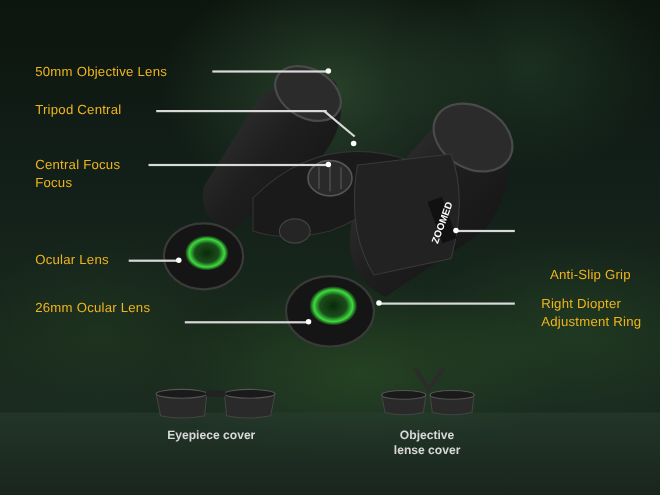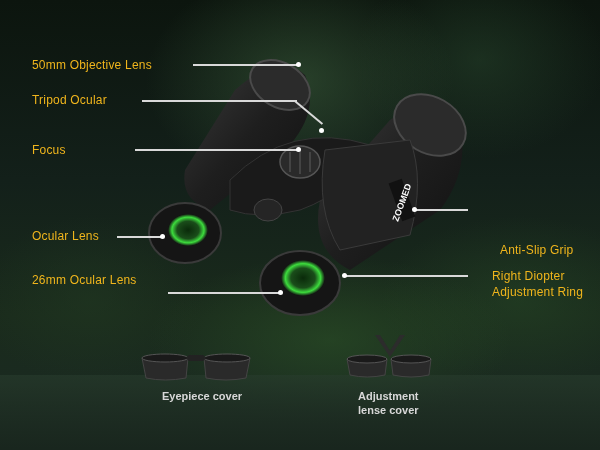--- a/index.html
+++ b/index.html
@@ -76,26 +76,27 @@
     <ellipse cx="48" cy="180" rx="20" ry="16" fill="url(#lens)"></ellipse>
 
     <ellipse cx="160" cy="233" rx="40" ry="32" fill="#151515" stroke="#3a3a3a" stroke-width="2"></ellipse>
     <ellipse cx="163" cy="228" rx="22" ry="18" fill="url(#lens)"></ellipse>
   </svg>
 
   <div class="label" style="left:32px;top:57px;">50mm Objective Lens</div>
   <div class="line" style="left:193px;top:64px;width:105px;"></div>
   <div class="dot" style="left:296px;top:62px;"></div>
 
-  <div class="label" style="left:32px;top:92px;">Tripod Ocular</div>
+  <div class="label" style="left:32px;top:92px;">Tripod Central</div>
   <div class="line" style="left:142px;top:100px;width:155px;"></div>
   <div class="line" style="left:295px;top:112px;width:36px;transform:rotate(40deg);transform-origin:left center;top:100px;"></div>
   <div class="dot" style="left:319px;top:128px;"></div>
 
   <div class="label" style="left:32px;top:142px;">
+    <div>Central Focus</div>
     <div>Focus</div>
   </div>
   <div class="line" style="left:135px;top:149px;width:163px;"></div>
   <div class="dot" style="left:296px;top:147px;"></div>
 
   <div class="label" style="left:32px;top:228px;">Ocular Lens</div>
   <div class="line" style="left:117px;top:236px;width:45px;"></div>
   <div class="dot" style="left:160px;top:234px;"></div>
 
   <div class="label" style="left:32px;top:272px;">26mm Ocular Lens</div>
@@ -113,26 +114,26 @@
     <div>Adjustment Ring</div>
   </div>
 
   <svg class="acc" style="left:140px;top:352px;" width="115" height="30" viewBox="0 0 115 30">
     <path d="M2 6 L48 6 L46 26 Q25 30 6 26 Z" fill="#2a2a2a" stroke="#444"></path>
     <ellipse cx="25" cy="6" rx="23" ry="4" fill="#1a1a1a" stroke="#555"></ellipse>
     <path d="M64 6 L110 6 L106 26 Q86 30 66 26 Z" fill="#2a2a2a" stroke="#444"></path>
     <ellipse cx="87" cy="6" rx="23" ry="4" fill="#1a1a1a" stroke="#555"></ellipse>
     <rect x="47" y="3" width="18" height="6" rx="3" fill="#222"></rect>
   </svg>
-  <div class="sublabel" style="left:162px;top:389px;">Eyepiece cover</div>
+  <div class="sublabel" style="left:152px;top:389px;">Eyepiece cover</div>
 
   <svg class="acc" style="left:345px;top:335px;" width="90" height="45" viewBox="0 0 90 45">
     <path d="M30 0 L45 22 L60 0 L55 0 L45 16 L35 0 Z" fill="#2c2c2c"></path>
     <path d="M2 24 L42 24 L40 40 Q22 44 5 40 Z" fill="#2a2a2a" stroke="#444"></path>
     <ellipse cx="22" cy="24" rx="20" ry="4" fill="#1a1a1a" stroke="#555"></ellipse>
     <path d="M46 24 L86 24 L84 40 Q66 44 48 40 Z" fill="#2a2a2a" stroke="#444"></path>
     <ellipse cx="66" cy="24" rx="20" ry="4" fill="#1a1a1a" stroke="#555"></ellipse>
   </svg>
   <div class="sublabel" style="left:358px;top:389px;">
-    <div>Adjustment</div>
+    <div>Objective</div>
     <div>lense cover</div>
   </div>
 </div>
 
 </body></html>

